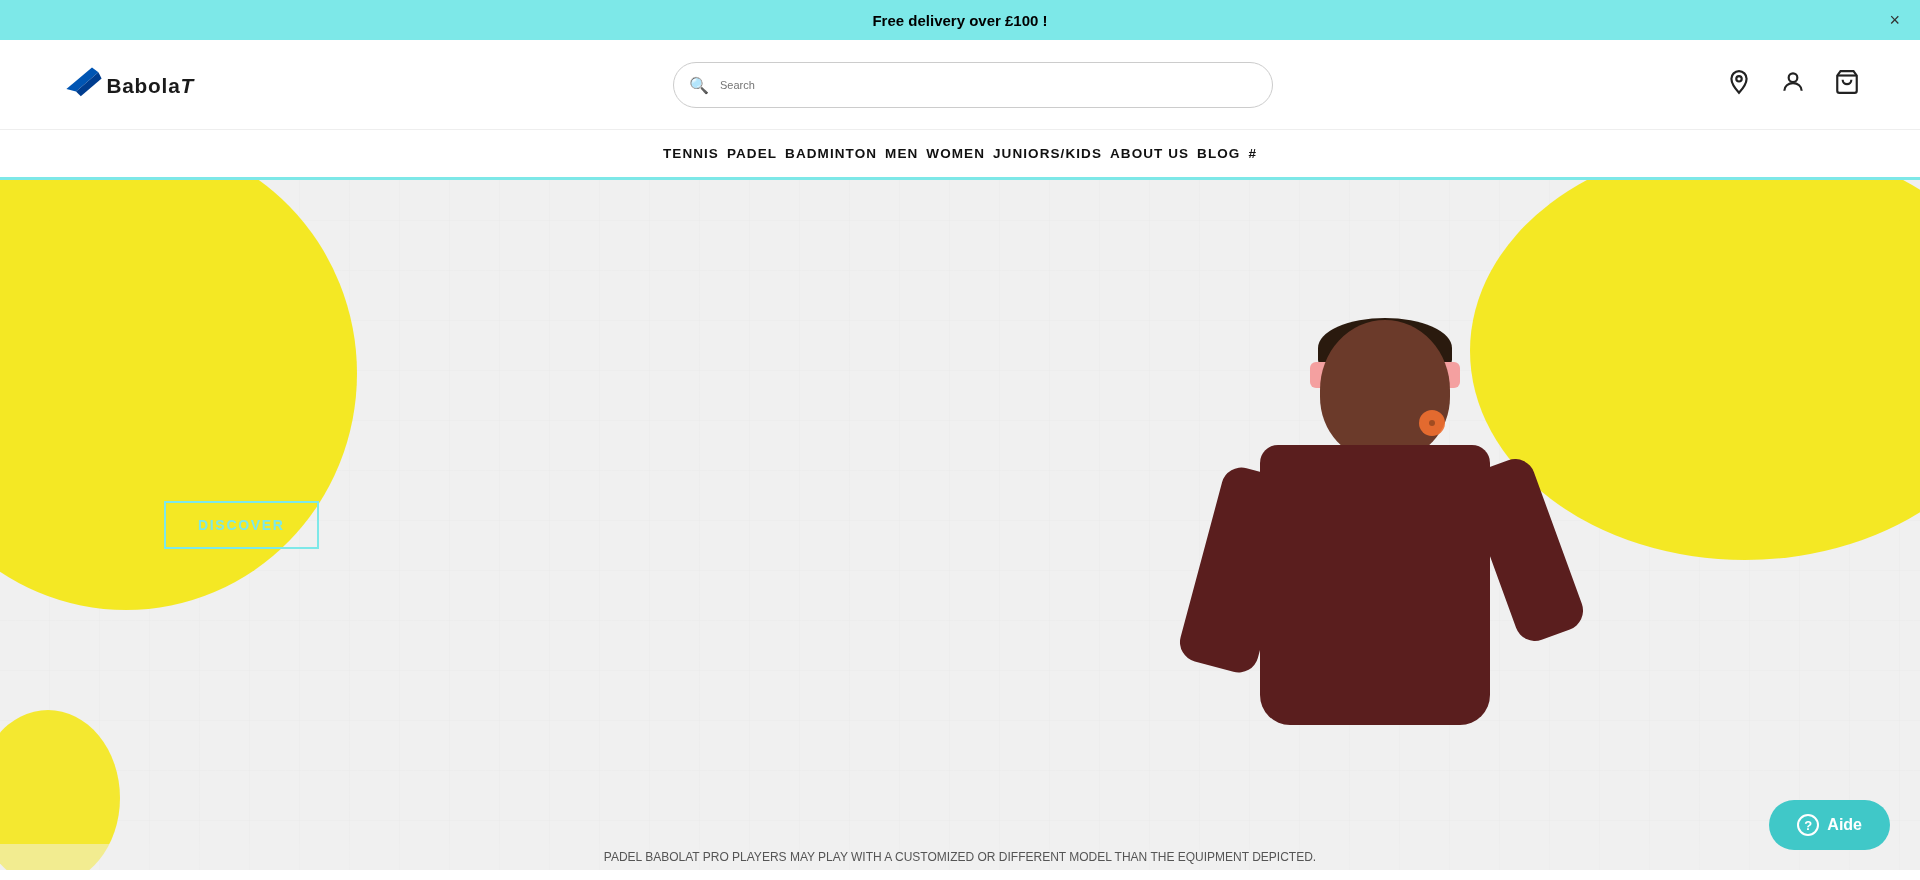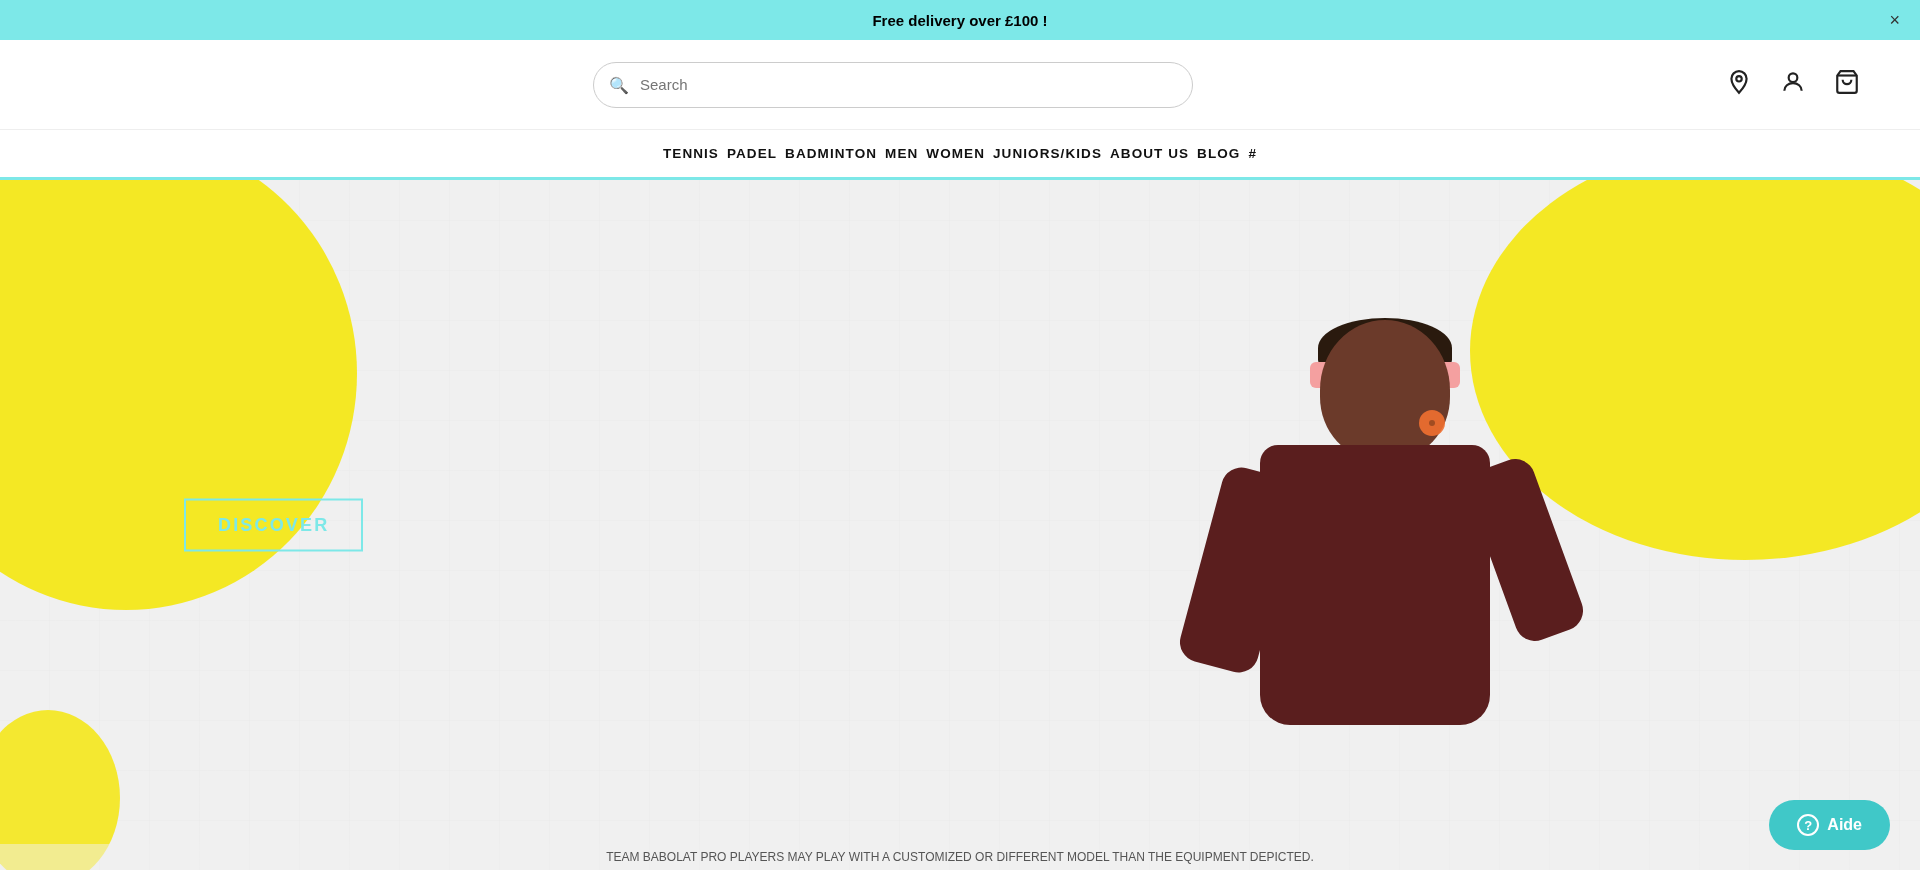--- a/index.html
+++ b/index.html
@@ -55,21 +55,21 @@
     #search-form {
       width: 600px;
       position: relative;
     }
     #search-input {
       width: 100%;
       height: 46px;
       border-radius: 24px;
       border: 1.5px solid #ccc;
       padding: 0 20px 0 46px;
-      font-size: 15px;
+      font-size: 11px;
       color: #be185d;
       outline: none;
     }
     .search-icon-wrap {
       position: absolute;
       left: 16px;
       top: 50%;
       transform: translateY(-50%);
       color: #888;
       font-size: 16px;
@@ -217,29 +217,29 @@
       width: 70px;
       height: 180px;
       background: #5a1e1e;
       border-radius: 20px;
       transform: rotate(-20deg);
     }
 
     
     #discover-btn {
       position: absolute;
-      left: 184px;
+      left: 164px;
       top: 50%;
       transform: translateY(-50%);
       z-index: 10;
       background: transparent;
       border: 2px solid #7de8e8;
       color: #7de8e8;
       padding: 14px 32px;
-      font-size: 18px;
+      font-size: 14px;
       font-weight: 700;
       letter-spacing: 0.12em;
       cursor: pointer;
       text-transform: uppercase;
     }
 
     
     .cursor-dot {
       position: absolute;
       right: 475px;
@@ -316,20 +316,30 @@
   </style>
 </head>
 <body>
 
 <div id="announcement-bar">
   <span>Free delivery over £100 !</span>
   <span class="close-btn">×</span>
 </div>
 
 <div id="header">
+  <div id="logo-area">
+    
+    <svg class="logo-svg" viewBox="0 0 200 55" xmlns="http://www.w3.org/2000/svg">
+
+      <path d="M8 35 L40 8 L48 14 L20 38 Z" fill="#0055b3"></path>
+      <path d="M20 38 L48 14 L52 22 L26 44 Z" fill="#003d8f"></path>
+
+      <text x="58" y="40" font-family="Arial Black, Arial" font-weight="900" font-size="26" fill="#1a1a1a" letter-spacing="1">Babola<tspan font-style="italic">T</tspan></text>
+    </svg>
+  </div>
 
   <div id="search-area">
     <div id="search-form">
       <span class="search-icon-wrap">🔍</span>
       <input id="search-input" type="text" placeholder="Search" style="">
     </div>
   </div>
 
   <div id="header-icons">
     <span class="header-icon">
@@ -383,21 +393,21 @@
       <div class="athlete-arm-right"></div>
       <div class="athlete-torso"></div>
     </div>
   </div>
 
   <div class="cursor-dot"></div>
 
   <button id="discover-btn">DISCOVER</button>
 
   <div id="hero-caption">
-    <span>TEAM BABOLAT PRO PLAYERS MAY PLAY WITH A CUSTOMIZED OR DIFFERENT MODEL THAN THE EQUIPMENT DEPICTED.</span>
+    <span>PADEL BABOLAT PRO PLAYERS MAY PLAY WITH A CUSTOMIZED OR DIFFERENT MODEL THAN THE EQUIPMENT DEPICTED.</span>
   </div>
 
   <button id="aide-btn">
     <span class="question-icon">?</span>
     <span>Aide</span>
   </button>
 
 </div>
 
 </body></html>

